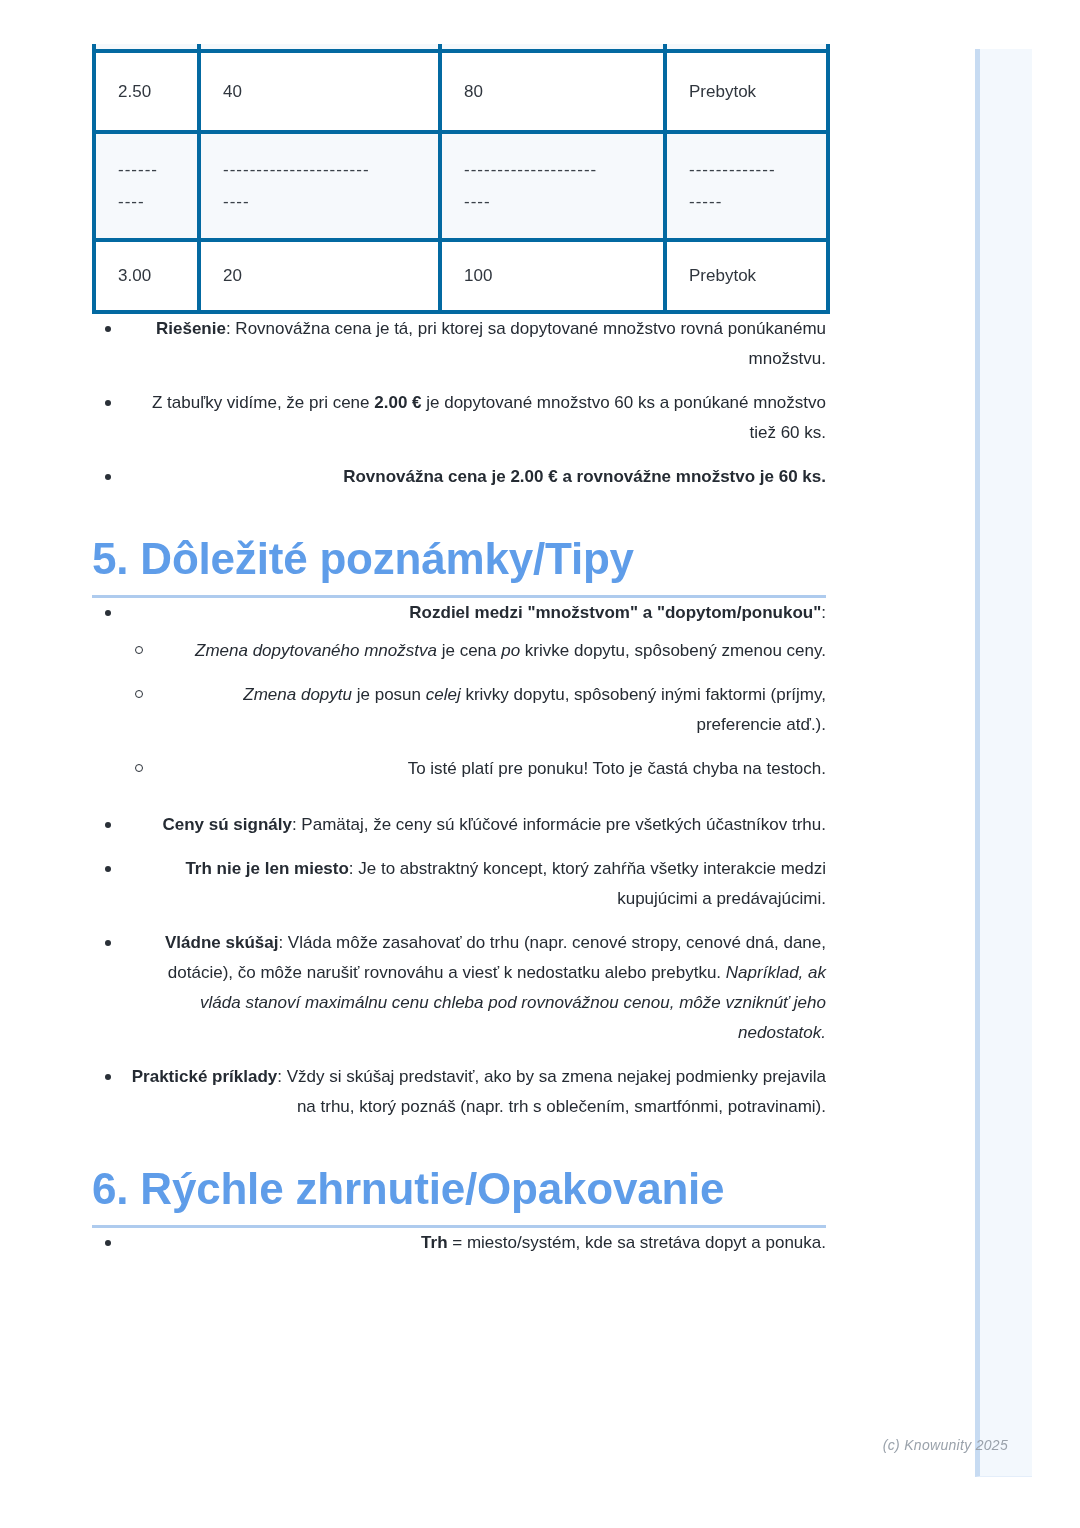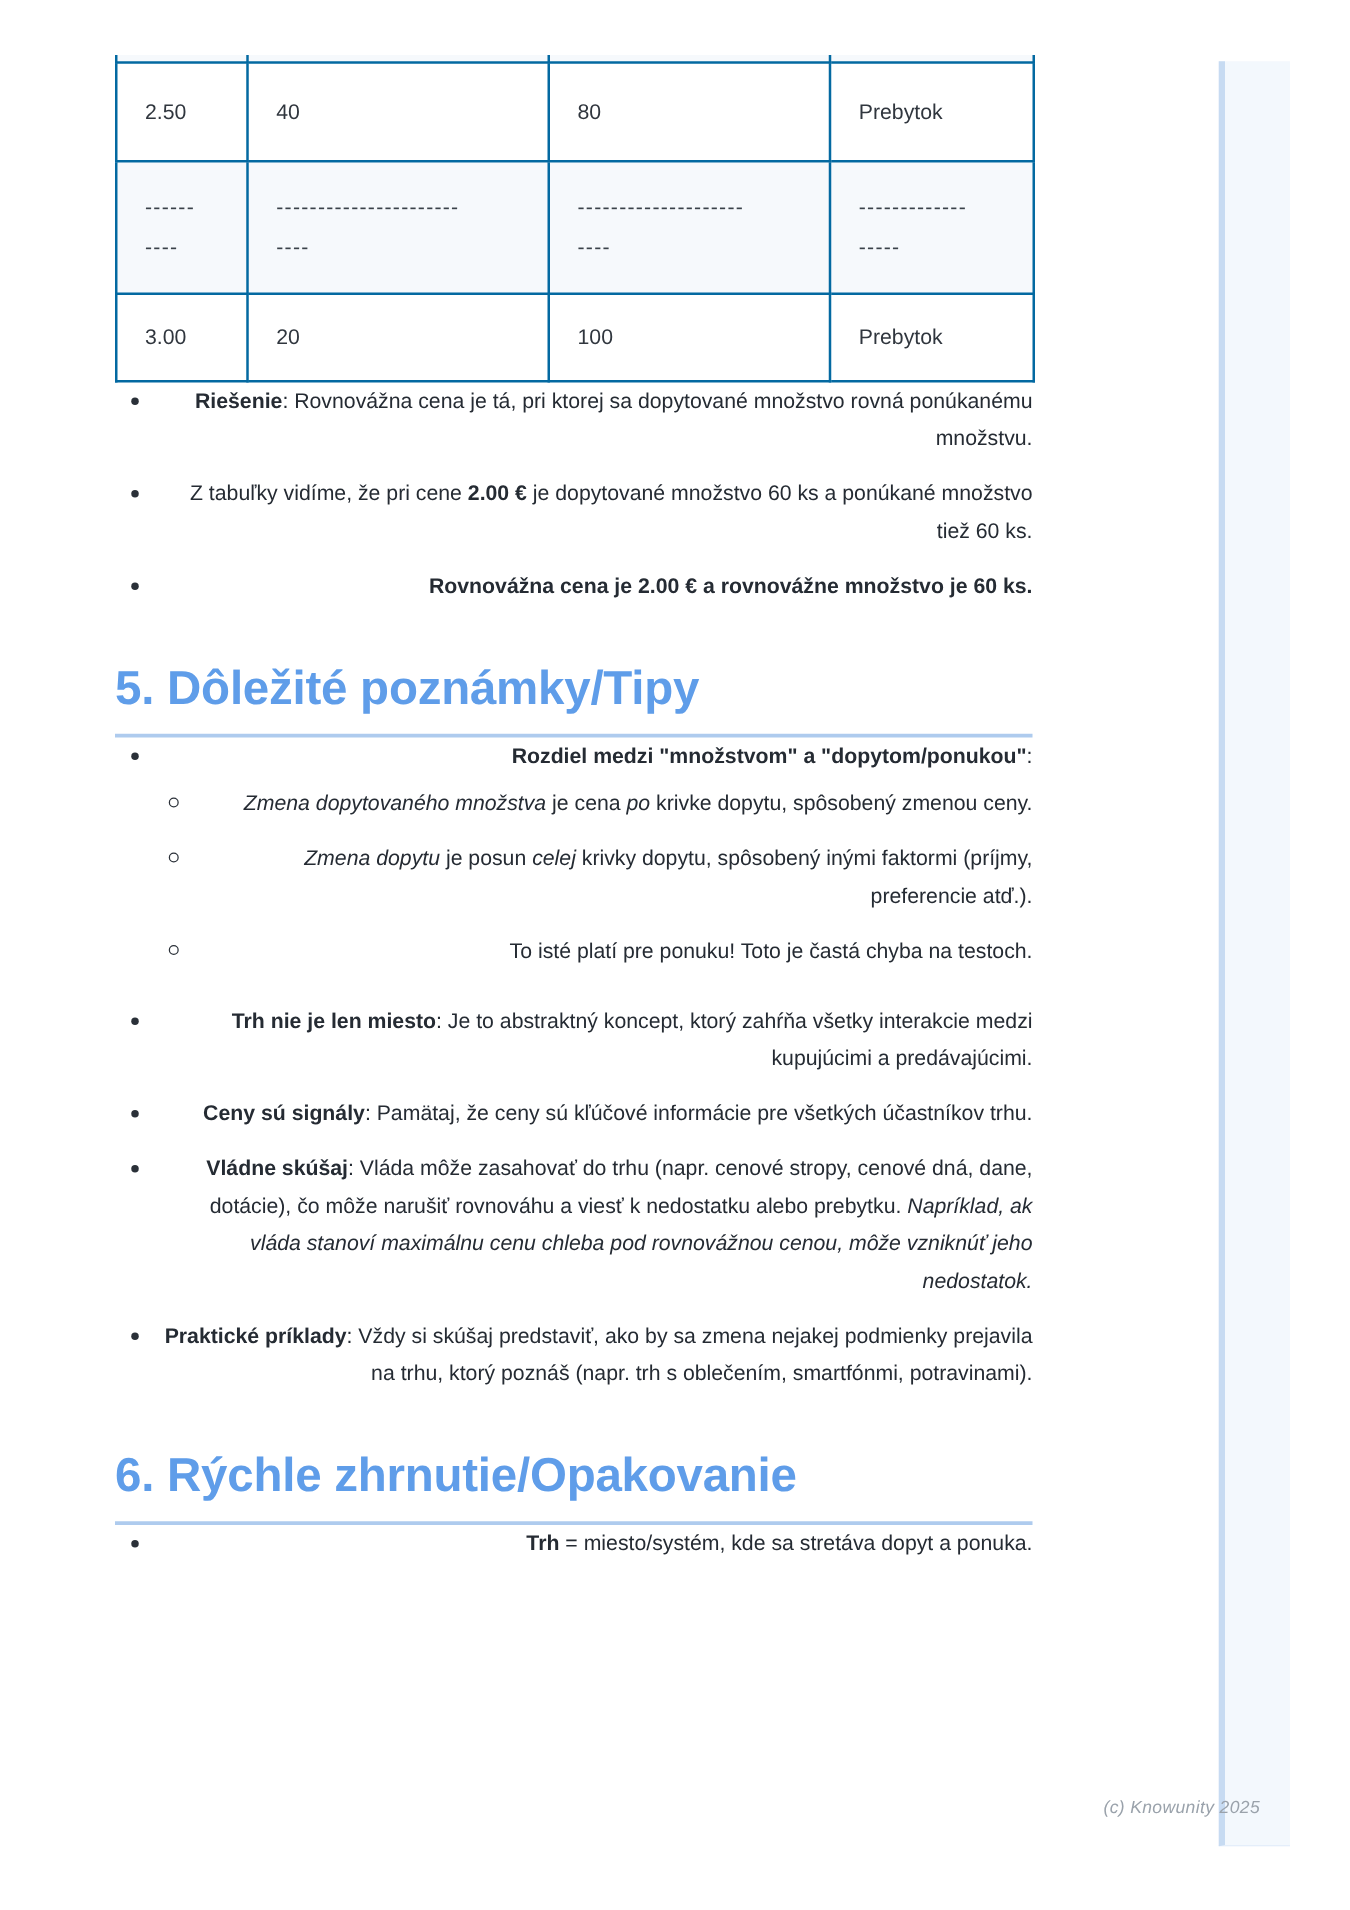--- a/index.html
+++ b/index.html
@@ -43,21 +43,21 @@
     line-height: 30px;
   }
   
   table.mkt {
     width: 734px;
     border-collapse: collapse;
     table-layout: fixed;
     margin-top: 44px;
   }
   table.mkt td {
-    border: 2px solid #0369a1;
+    border: 4px solid #0369a1;
     padding: 0 22px;
     vertical-align: middle;
     font-size: 17px;
     color: #30363e;
     overflow: hidden;
   }
   tr.sliver td { height: 5px; padding: 0; background: #f6f9fc; border-top: none; }
   tr.row-a td { height: 77px; background: #ffffff; }
   tr.row-dash td {
     height: 104px;
@@ -102,21 +102,21 @@
     height: 6px;
     border-radius: 50%;
     background: transparent;
     border: 1.5px solid #2a3038;
     box-sizing: content-box;
   }
   .b { font-weight: 700; }
   .i { font-style: italic; }
   h2.sec {
     margin: 46px 0 0 0;
-    font-size: 38px;
+    font-size: 44px;
     line-height: 42px;
     font-weight: 700;
     color: #5f9de9;
     letter-spacing: -0.2px;
   }
   .rule { height: 3px; background: #aecbee; margin-top: 15px; }
   .after-rule { margin-top: 18px; }
   .after-table { margin-top: 40px; }
 </style>
 </head>
@@ -187,22 +187,22 @@
 
     <ul class="bullets after-rule">
       <li>
         <span><span class="b">Rozdiel medzi "množstvom" a "dopytom/ponukou"</span><span>:</span></span>
         <ul class="subs">
           <li><span><span class="i">Zmena dopytovaného množstva</span><span> je cena </span><span class="i">po</span><span> krivke dopytu, spôsobený zmenou ceny.</span></span></li>
           <li><span><span class="i">Zmena dopytu</span><span> je posun </span><span class="i">celej</span><span> krivky dopytu, spôsobený inými faktormi (príjmy, preferencie atď.).</span></span></li>
           <li><span><span>To isté platí pre ponuku! Toto je častá chyba na testoch.</span></span></li>
         </ul>
       </li>
+      <li><span><span class="b">Ceny sú signály</span><span>: Pamätaj, že ceny sú kľúčové informácie pre všetkých účastníkov trhu.</span></span></li>
       <li><span><span class="b">Trh nie je len miesto</span><span>: Je to abstraktný koncept, ktorý zahŕňa všetky interakcie medzi kupujúcimi a predávajúcimi.</span></span></li>
-      <li><span><span class="b">Ceny sú signály</span><span>: Pamätaj, že ceny sú kľúčové informácie pre všetkých účastníkov trhu.</span></span></li>
       <li><span><span class="b">Vládne skúšaj</span><span>: Vláda môže zasahovať do trhu (napr. cenové stropy, cenové dná, dane, dotácie), čo môže narušiť rovnováhu a viesť k nedostatku alebo prebytku. </span><span class="i">Napríklad, ak vláda stanoví maximálnu cenu chleba pod rovnovážnou cenou, môže vzniknúť jeho nedostatok.</span></span></li>
       <li><span><span class="b">Praktické príklady</span><span>: Vždy si skúšaj predstaviť, ako by sa zmena nejakej podmienky prejavila na trhu, ktorý poznáš (napr. trh s oblečením, smartfónmi, potravinami).</span></span></li>
     </ul>
 
     <h2 class="sec">6. Rýchle zhrnutie/Opakovanie</h2>
     <div class="rule"></div>
 
     <ul class="bullets after-rule">
       <li><span><span class="b">Trh</span><span> = miesto/systém, kde sa stretáva dopyt a ponuka.</span></span></li>
     </ul>

